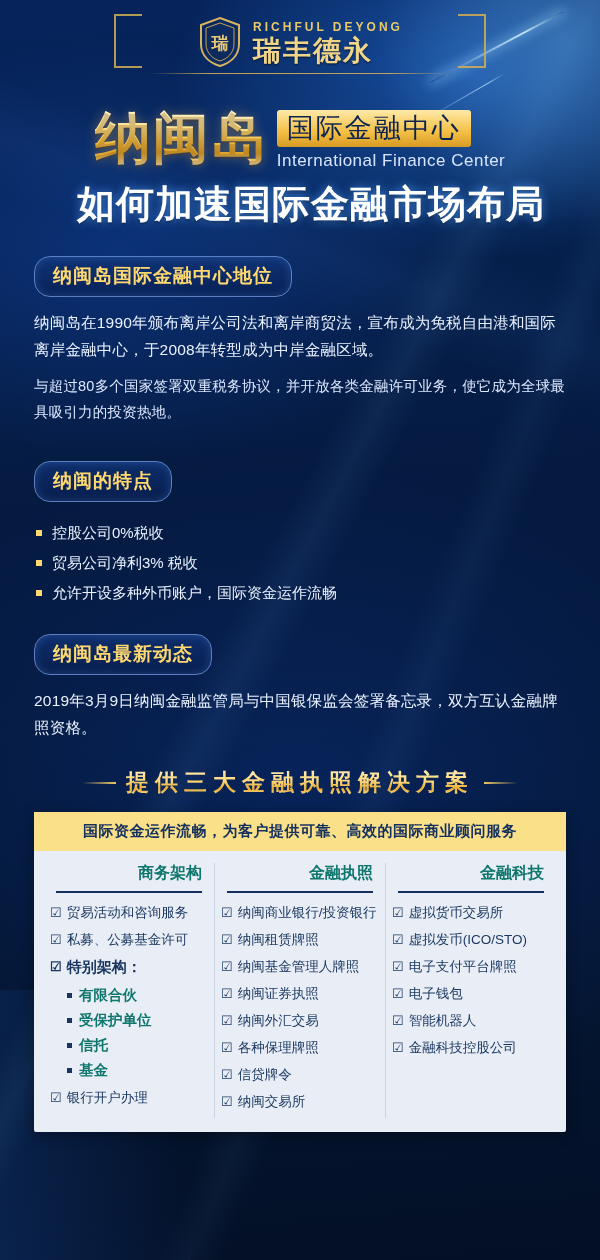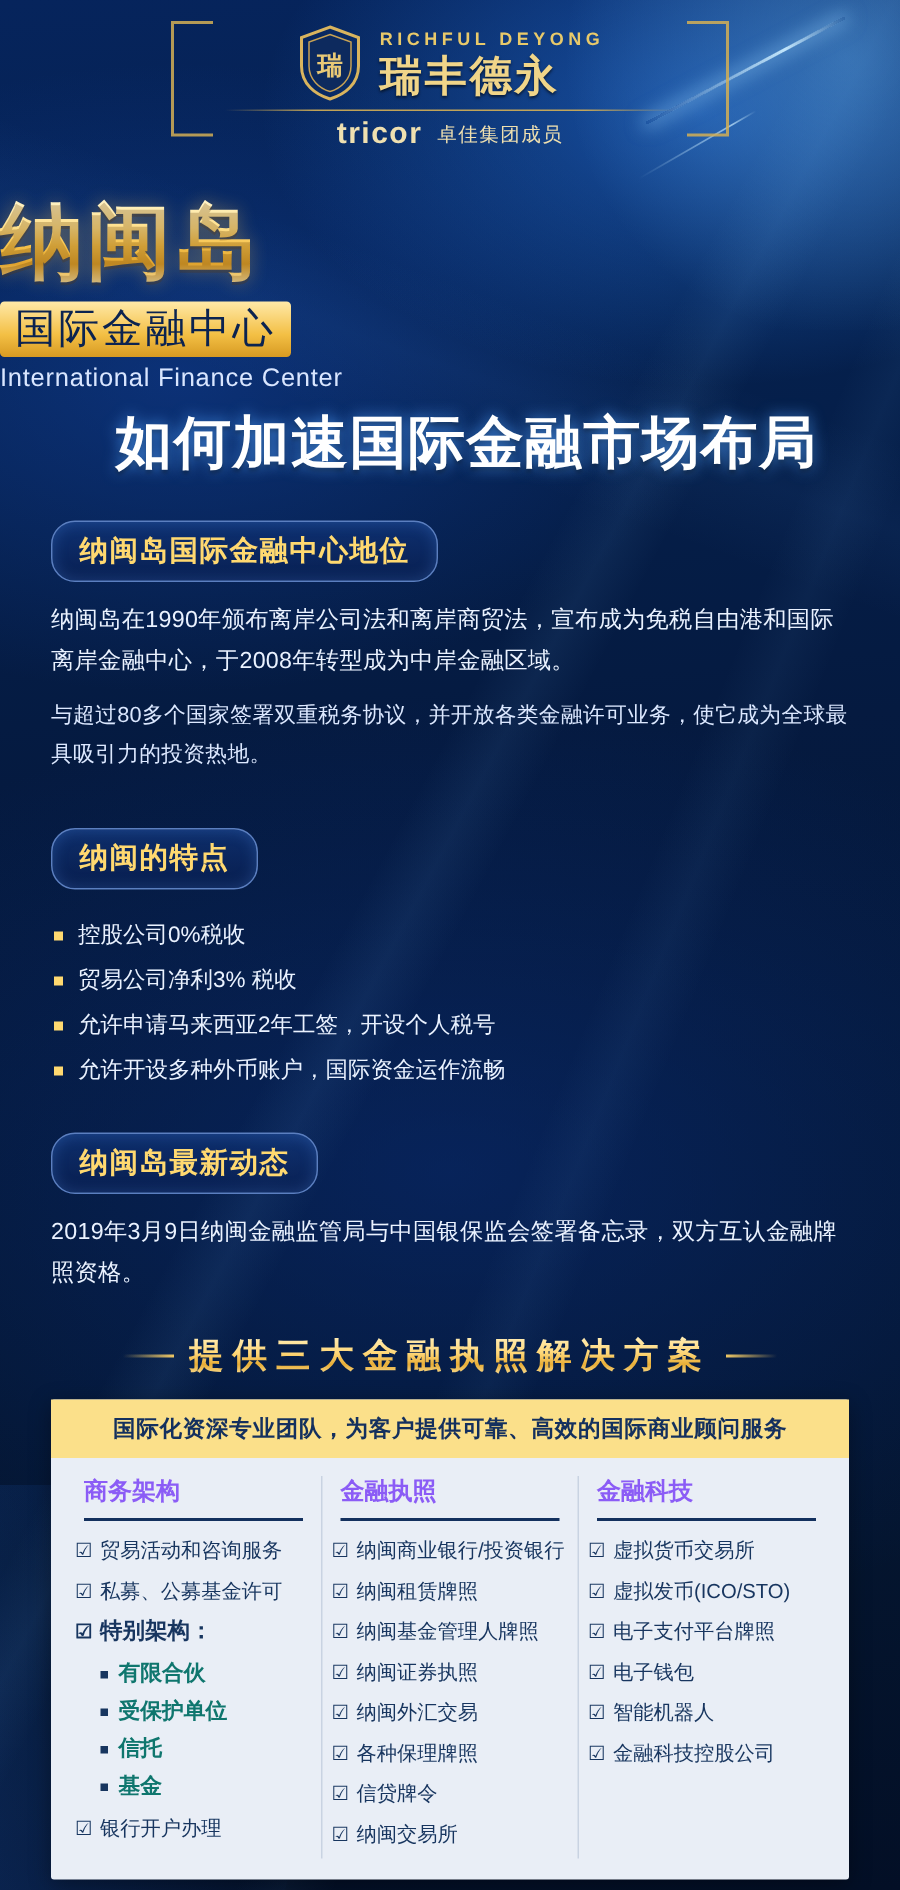--- a/index.html
+++ b/index.html
@@ -140,21 +140,20 @@
   .title-area {
     position: relative;
     margin-top: 22px;
     text-align: center;
   }
   .title-row1 {
     display: flex;
     align-items: flex-start;
     justify-content: center;
     gap: 8px;
-    flex-direction: column;
   }
   .t-gold {
     font-size: 56px;
     font-weight: bold;
     letter-spacing: 2px;
     line-height: 60px;
     background: linear-gradient(180deg, #fff6d0 0%, #ffe08a 35%, #f6c24a 55%, #e0a32d 75%, #fff0bb 100%);
     -webkit-background-clip: text;
     background-clip: text;
     color: transparent;
@@ -286,22 +285,22 @@
   .cols {
     display: flex;
     padding: 12px 10px 0;
   }
   .col {
     flex: 1;
     padding: 0 6px;
   }
   .col + .col { border-left: 1px solid #c9d3e2; }
   .col-title {
-    text-align: left;
-    color: #8b5cf6;
+    text-align: right;
+    color: #0f766e;
     font-size: 16px;
     font-weight: bold;
     padding-bottom: 7px;
     border-bottom: 2px solid #13305e;
     margin: 0 6px 9px;
   }
   .chk {
     color: #17355f;
     font-size: 13.5px;
     line-height: 22px;
@@ -360,24 +359,20 @@
             <path d="M23 7 L37 12 V28 C37 37 30 43 23 45 C16 43 9 37 9 28 V12 Z" fill="#0d2a5e" stroke="#c8a254" stroke-width="1"></path>
             <text x="23" y="33" text-anchor="middle" fill="#e9c976" font-size="17" font-family="Liberation Serif, serif" font-weight="bold">瑞</text>
           </svg>
         </span>
         <span class="logo-cn-block">
           <span class="logo-en">RICHFUL DEYONG</span>
           <div class="logo-cn">瑞丰德永</div>
         </span>
       </div>
       <div class="logo-divider"></div>
-      <div class="logo-bottom">
-        <span class="tricor">tricor</span>
-        <span class="member">卓佳集团成员</span>
-      </div>
     </div>
   </div>
 
   <div class="title-area">
     <div class="title-row1">
       <div class="t-gold">纳闽岛</div>
       <div class="t-ifc-box">
         <div class="t-ifc-cn">国际金融中心</div>
         <div class="t-ifc-en">International Finance Center</div>
       </div>
@@ -388,37 +383,36 @@
   <div class="content">
 
     <div class="sec-head">纳闽岛国际金融中心地位</div>
     <p class="para">纳闽岛在1990年颁布离岸公司法和离岸商贸法，宣布成为免税自由港和国际离岸金融中心，于2008年转型成为中岸金融区域。</p>
     <p class="para sm">与超过80多个国家签署双重税务协议，并开放各类金融许可业务，使它成为全球最具吸引力的投资热地。</p>
 
     <div class="sec-head">纳闽的特点</div>
     <ul class="bullets">
       <li>控股公司0%税收</li>
       <li>贸易公司净利3% 税收</li>
-      <li>允许申请马来西亚2年工签，开设个人税号</li>
       <li>允许开设多种外币账户，国际资金运作流畅</li>
     </ul>
 
     <div class="sec-head">纳闽岛最新动态</div>
     <p class="para">2019年3月9日纳闽金融监管局与中国银保监会签署备忘录，双方互认金融牌照资格。</p>
 
     
     <div class="gold-banner">
       <span class="gold-line"></span>
       <span class="txt">提供三大金融执照解决方案</span>
       <span class="gold-line r"></span>
     </div>
 
     
     <div class="card">
-      <div class="card-top">国际化资深专业团队，为客户提供可靠、高效的国际商业顾问服务</div>
+      <div class="card-top">国际资金运作流畅，为客户提供可靠、高效的国际商业顾问服务</div>
       <div class="cols">
 
         <div class="col">
           <div class="col-title">商务架构</div>
           <div class="chk">
               <span class="bx">☑</span>
               <span>贸易活动和咨询服务</span>
             </div>
           <div class="chk">
               <span class="bx">☑</span>

